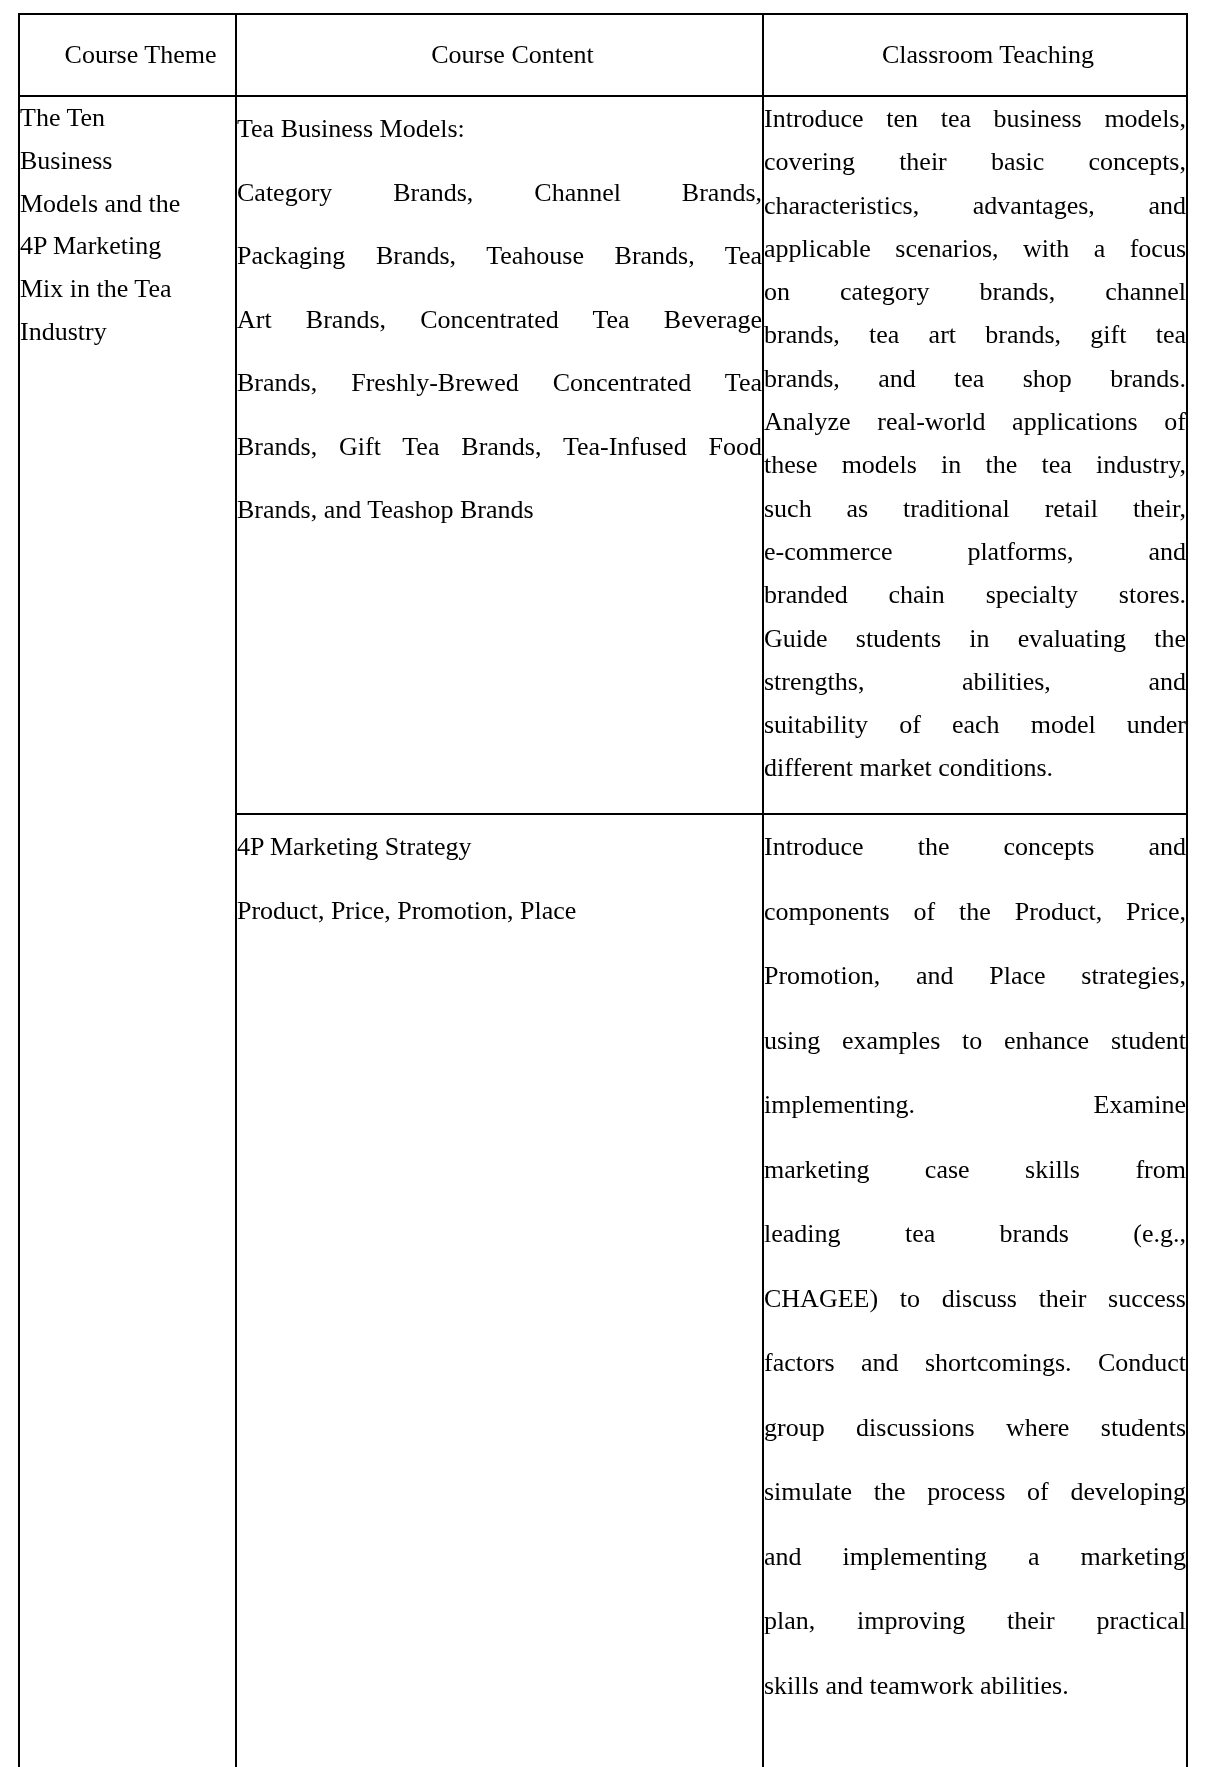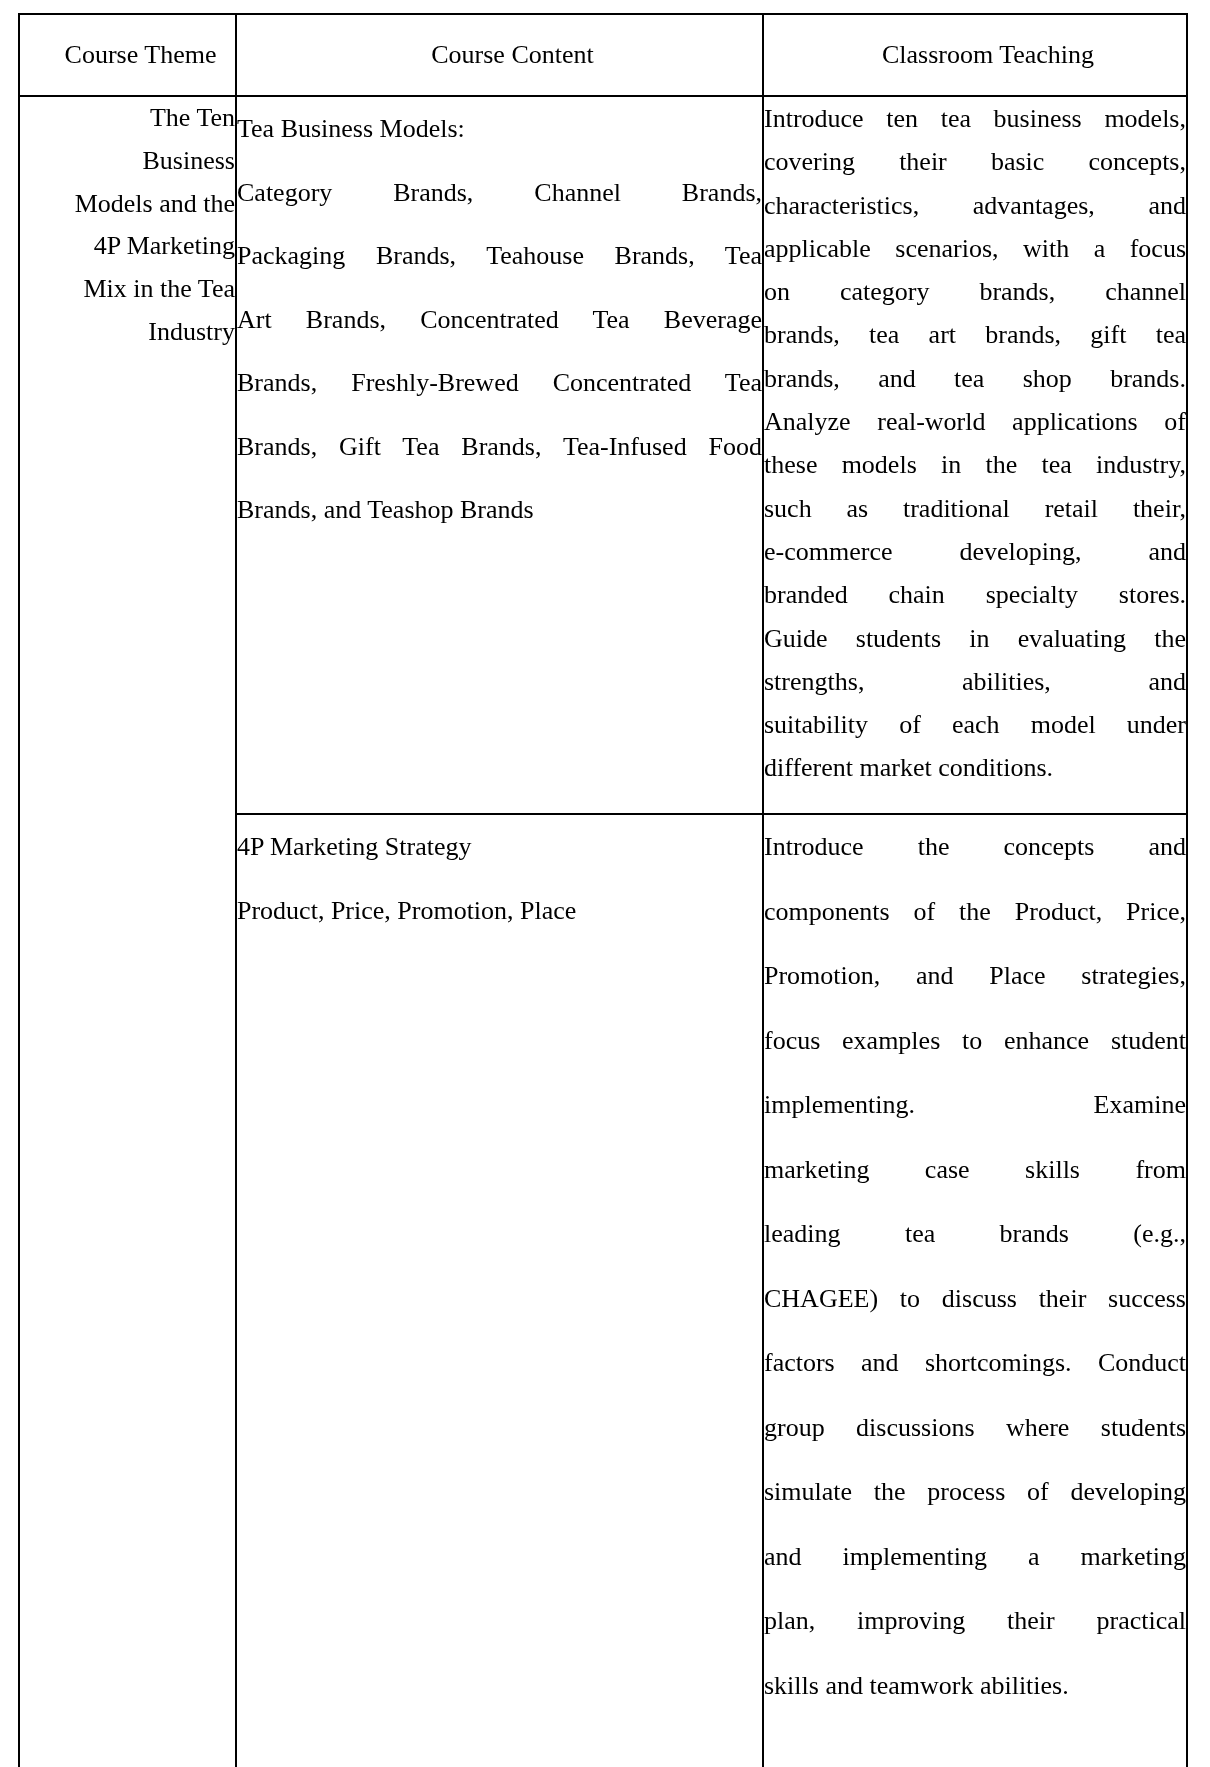--- a/index.html
+++ b/index.html
@@ -56,21 +56,21 @@
   }
   td.teaching-r2 {
     padding: 24px 15px 0 15px;
     line-height: 64.5px;
   }
   .ln { text-align: left; }
   .ln.jl {
     text-align: justify;
     text-align-last: justify;
   }
-  td.theme-cell .ln { text-align: right; }
+  td.theme-cell .ln { text-align: left; }
 </style>
 </head>
 <body>
 
 <div class="page">
   <table class="course-table">
     <colgroup>
       <col style="width:217px">
       <col style="width:527px">
       <col style="width:424px">
@@ -103,38 +103,38 @@
             <div class="ln jl">Introduce ten tea business models,</div>
             <div class="ln jl">covering their basic concepts,</div>
             <div class="ln jl">characteristics, advantages, and</div>
             <div class="ln jl">applicable scenarios, with a focus</div>
             <div class="ln jl">on category brands, channel</div>
             <div class="ln jl">brands, tea art brands, gift tea</div>
             <div class="ln jl">brands, and tea shop brands.</div>
             <div class="ln jl">Analyze real-world applications of</div>
             <div class="ln jl">these models in the tea industry,</div>
             <div class="ln jl">such as traditional retail their,</div>
-            <div class="ln jl">e-commerce developing, and</div>
+            <div class="ln jl">e-commerce platforms, and</div>
             <div class="ln jl">branded chain specialty stores.</div>
             <div class="ln jl">Guide students in evaluating the</div>
             <div class="ln jl">strengths, abilities, and</div>
             <div class="ln jl">suitability of each model under</div>
             <div class="ln">different market conditions.</div>
           </td>
       </tr>
       <tr class="r2">
         <td class="content-r2">
             <div class="ln">4P Marketing Strategy</div>
             <div class="ln">Product, Price, Promotion, Place</div>
           </td>
         <td class="teaching-r2">
             <div class="ln jl">Introduce the concepts and</div>
             <div class="ln jl">components of the Product, Price,</div>
             <div class="ln jl">Promotion, and Place strategies,</div>
-            <div class="ln jl">focus examples to enhance student</div>
+            <div class="ln jl">using examples to enhance student</div>
             <div class="ln jl">implementing. Examine</div>
             <div class="ln jl">marketing case skills from</div>
             <div class="ln jl">leading tea brands (e.g.,</div>
             <div class="ln jl">CHAGEE) to discuss their success</div>
             <div class="ln jl">factors and shortcomings. Conduct</div>
             <div class="ln jl">group discussions where students</div>
             <div class="ln jl">simulate the process of developing</div>
             <div class="ln jl">and implementing a marketing</div>
             <div class="ln jl">plan, improving their practical</div>
             <div class="ln">skills and teamwork abilities.</div>

